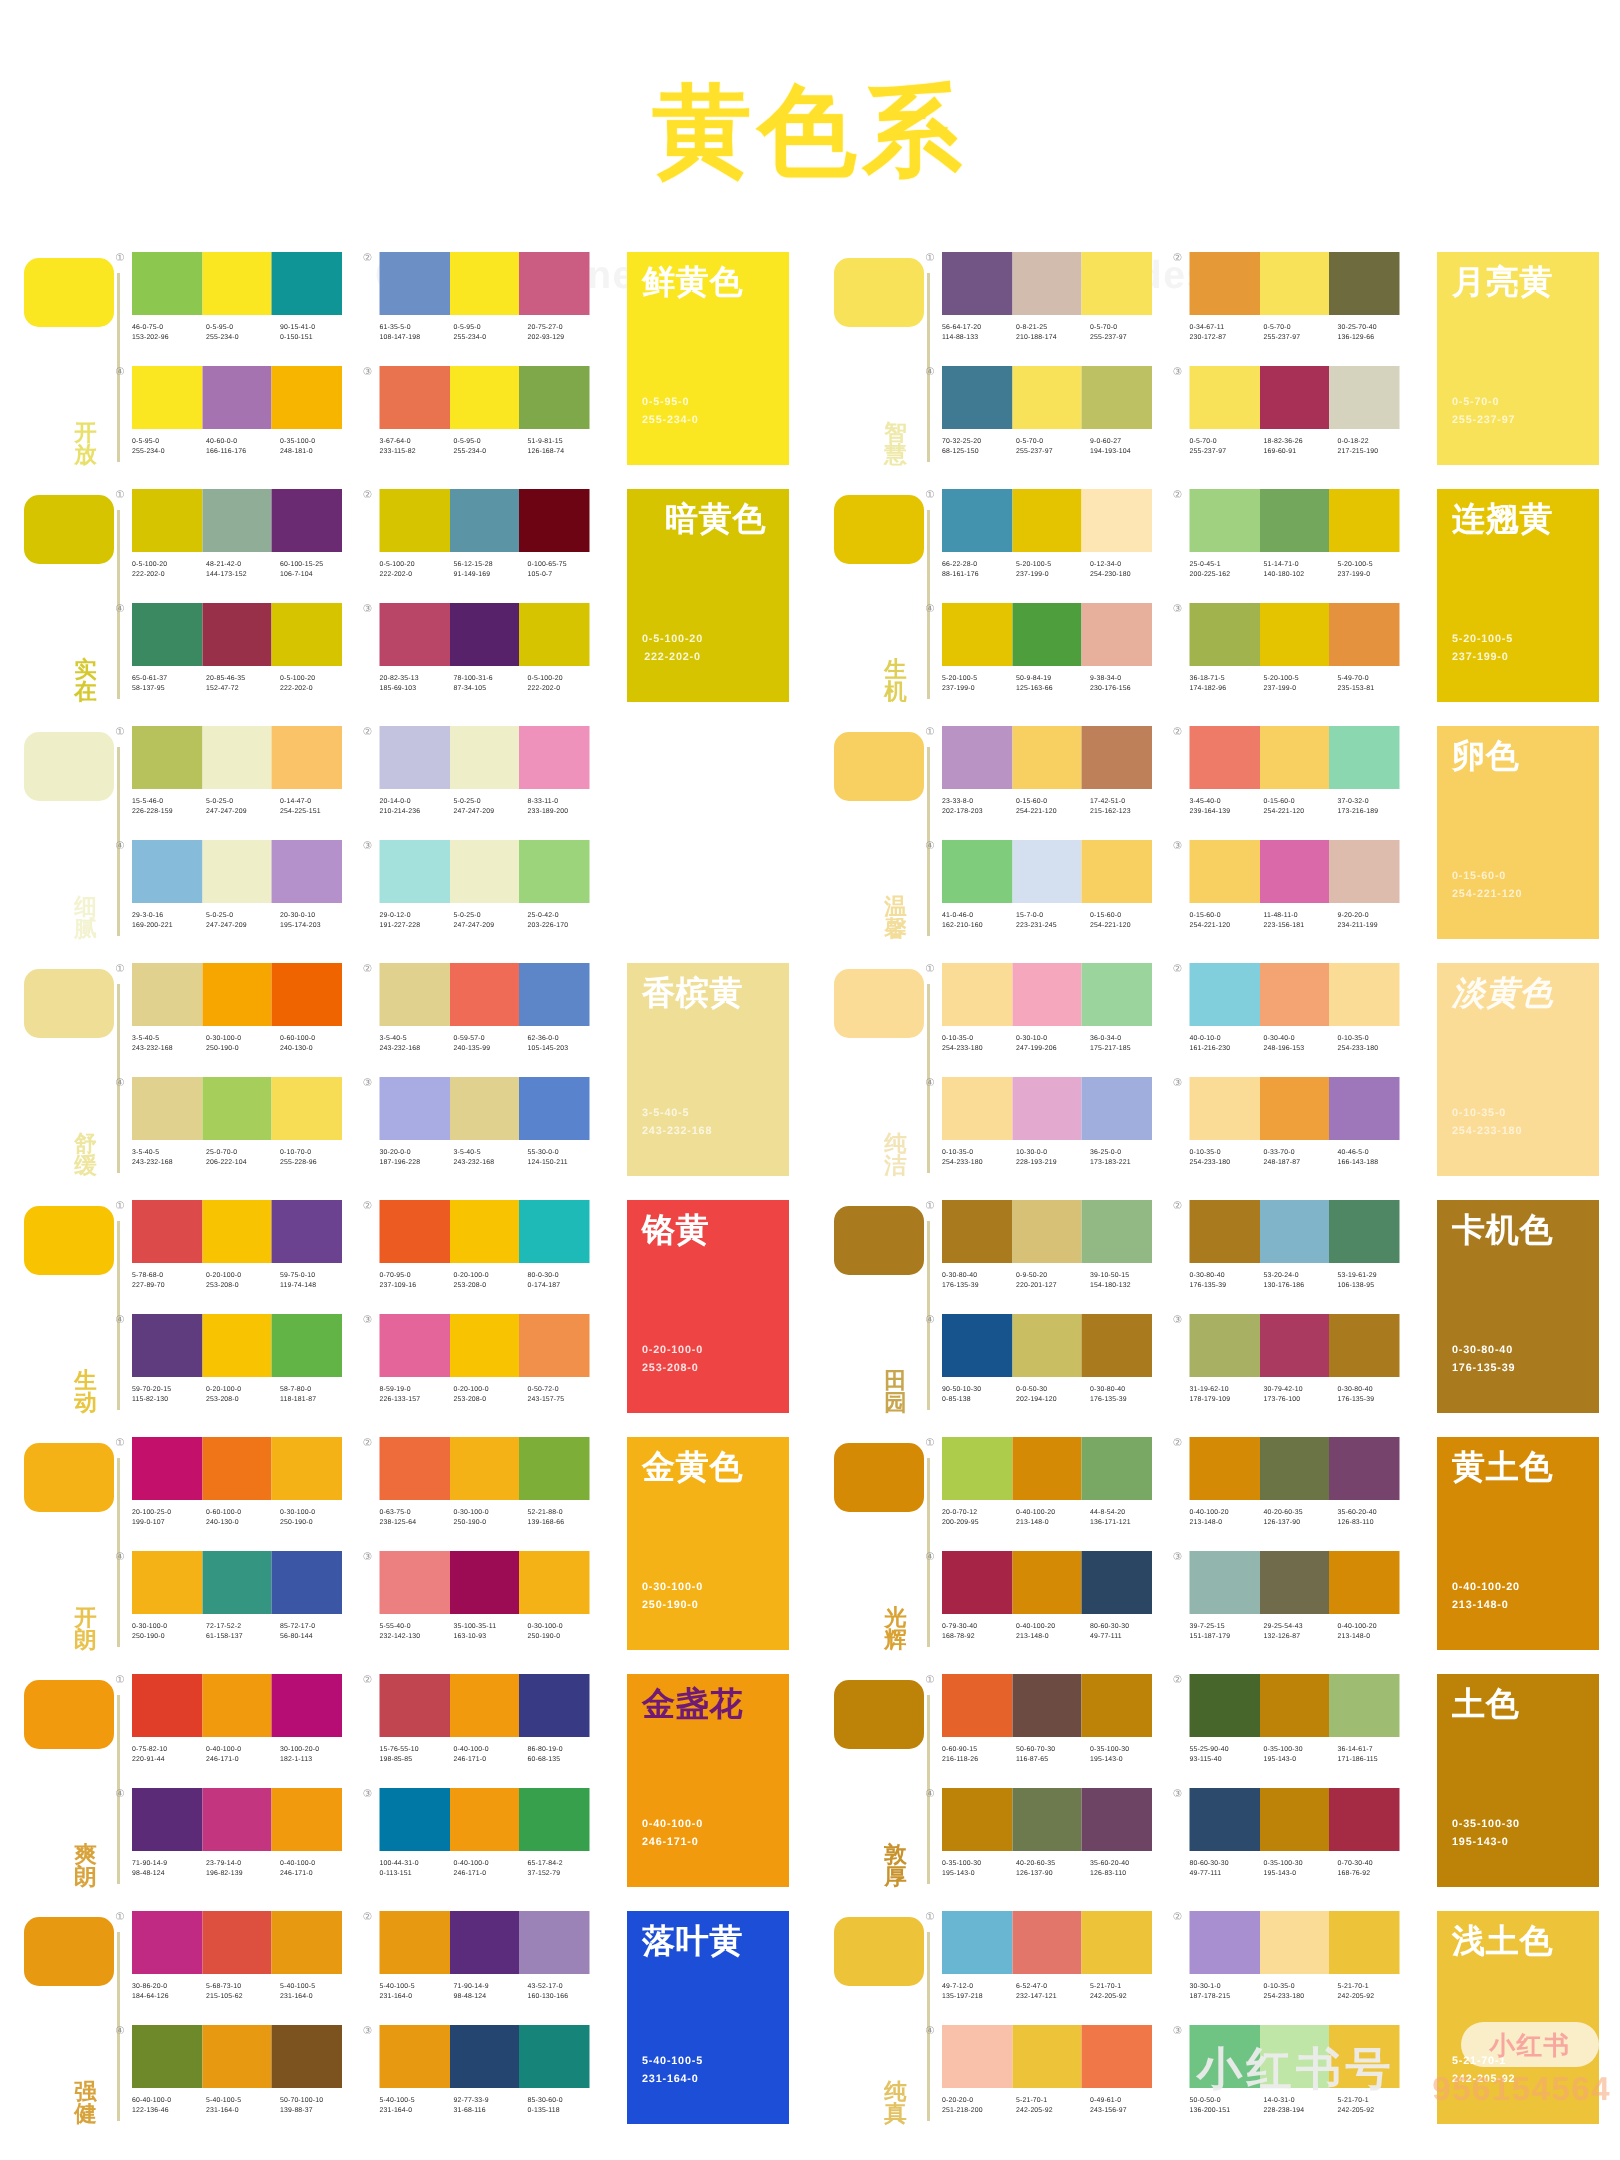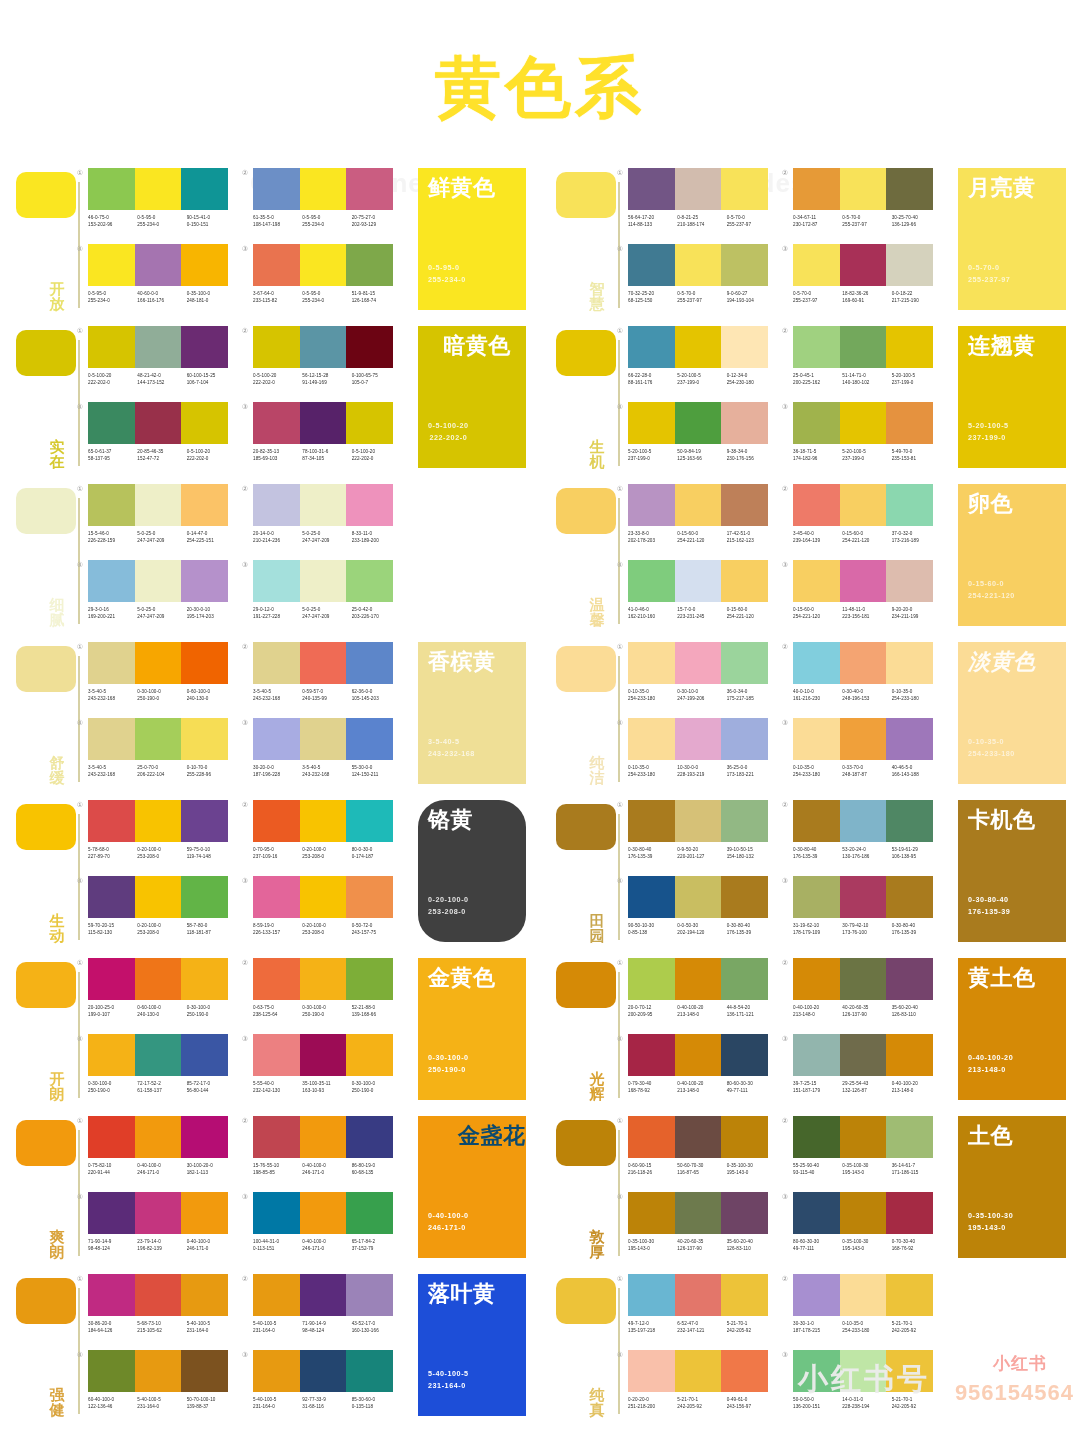--- a/index.html
+++ b/index.html
@@ -1022,21 +1022,21 @@
                 <div>0-20-100-0</div>
                 <div>253-208-0</div>
               </div>
               <div class="col">
                 <div>0-50-72-0</div>
                 <div>243-157-75</div>
               </div>
             </div>
           </div>
         </div>
-        <div class="panel" style="background: #404040; border-radius: 27px;">
+        <div class="panel" style="background: #ef4444;">
           <div class="pname" style="color: rgb(255, 255, 255);">铬黄</div>
           <div class="pcode" style="color: rgba(255, 255, 255, 0.85);">
             <span>0-20-100-0</span>
             <span>253-208-0</span>
           </div>
         </div>
       </div>
       <div class="block">
         <div class="chip" style="background: rgb(169, 123, 30);"></div>
         <div class="stem"></div>
@@ -1443,21 +1443,21 @@
                 <div>246-171-0</div>
               </div>
               <div class="col">
                 <div>65-17-84-2</div>
                 <div>37-152-79</div>
               </div>
             </div>
           </div>
         </div>
         <div class="panel" style="background: rgb(242, 154, 13);">
-          <div class="pname" style="color: #0c4a6e; margin-left: 30px;">金盏花</div>
+          <div class="pname" style="color: #701a75;">金盏花</div>
           <div class="pcode" style="color: rgb(255, 255, 255);">
             <span>0-40-100-0</span>
             <span>246-171-0</span>
           </div>
         </div>
       </div>
       <div class="block">
         <div class="chip" style="background: rgb(188, 131, 8);"></div>
         <div class="stem"></div>
         <div class="vlabel" style="color: rgb(200, 146, 44);">
@@ -1755,20 +1755,27 @@
               </div>
               <div class="col">
                 <div>14-0-31-0</div>
                 <div>228-238-194</div>
               </div>
               <div class="col">
                 <div>5-21-70-1</div>
                 <div>242-205-92</div>
               </div>
             </div>
+          </div>
+        </div>
+        <div class="panel" style="background: rgb(237, 195, 57);">
+          <div class="pname" style="color: rgb(255, 255, 255);">浅土色</div>
+          <div class="pcode" style="color: rgb(255, 255, 255);">
+            <span>5-21-70-1</span>
+            <span>242-205-92</span>
           </div>
         </div>
       </div>
     </div>
 </div>
 
 <div class="wm xhs-txt">小红书号</div>
 <div class="wm xhs-num">956154564</div>
 <div class="xhs-pill">小红书</div>
 

